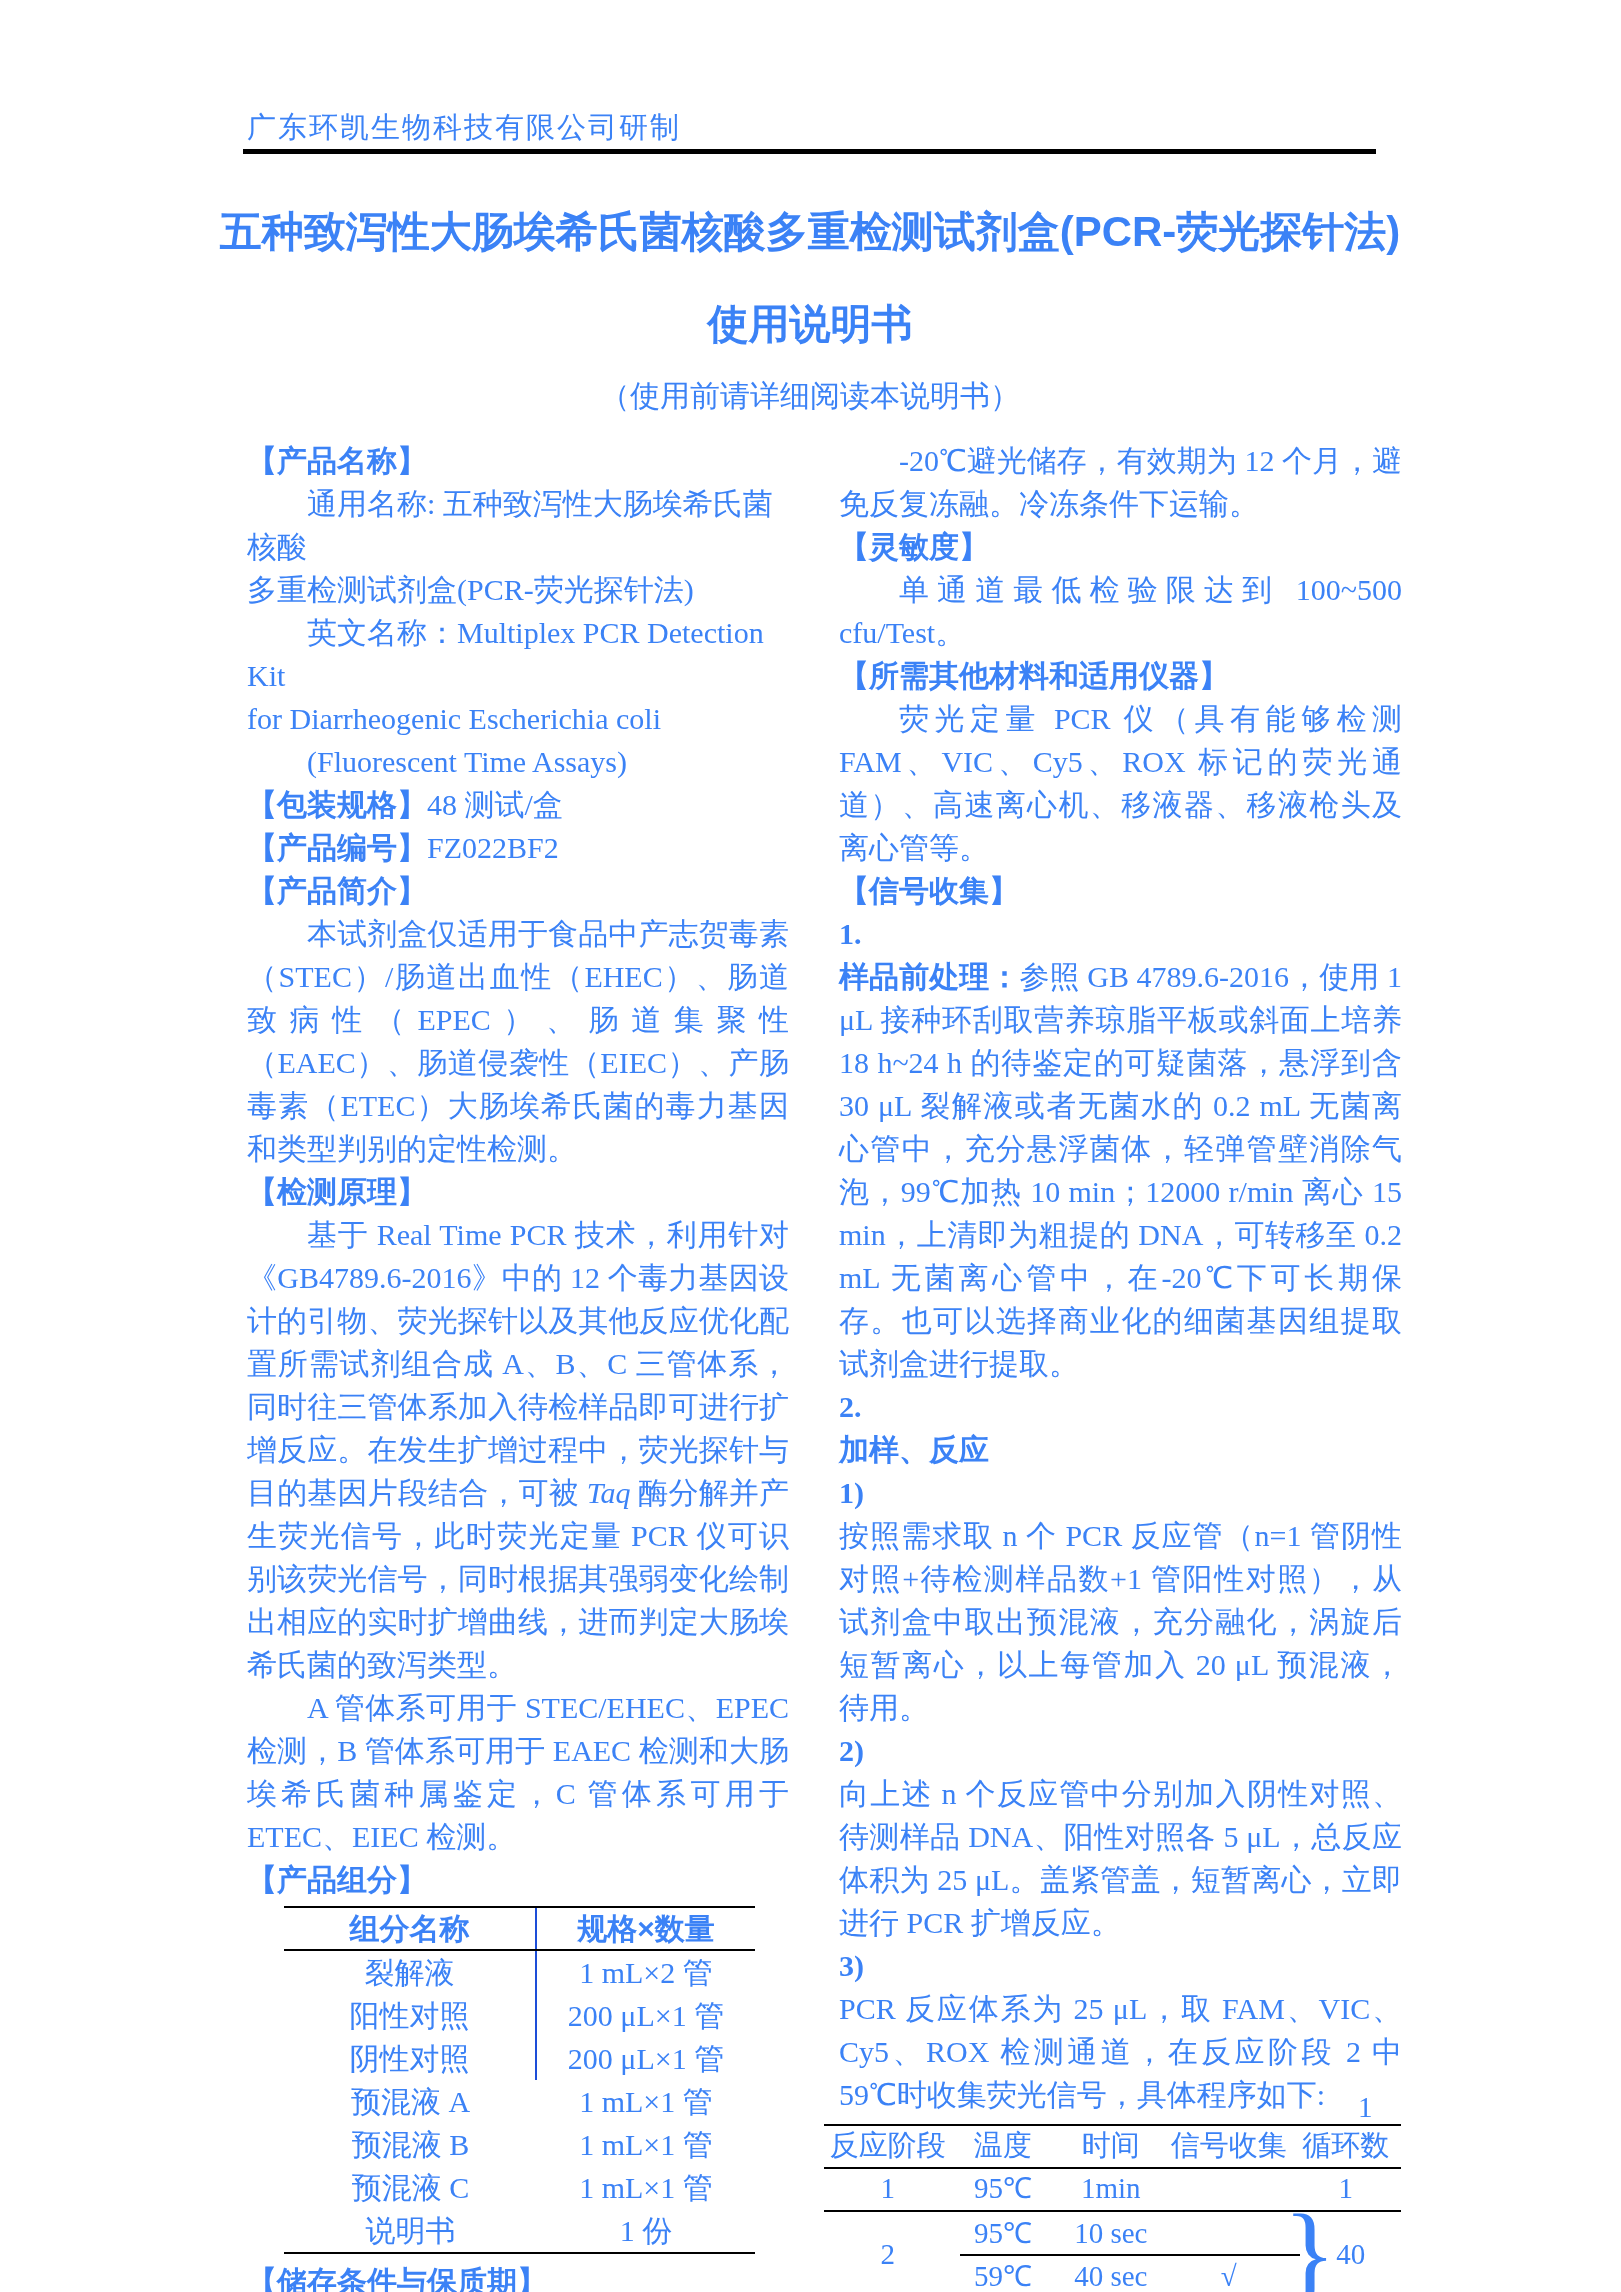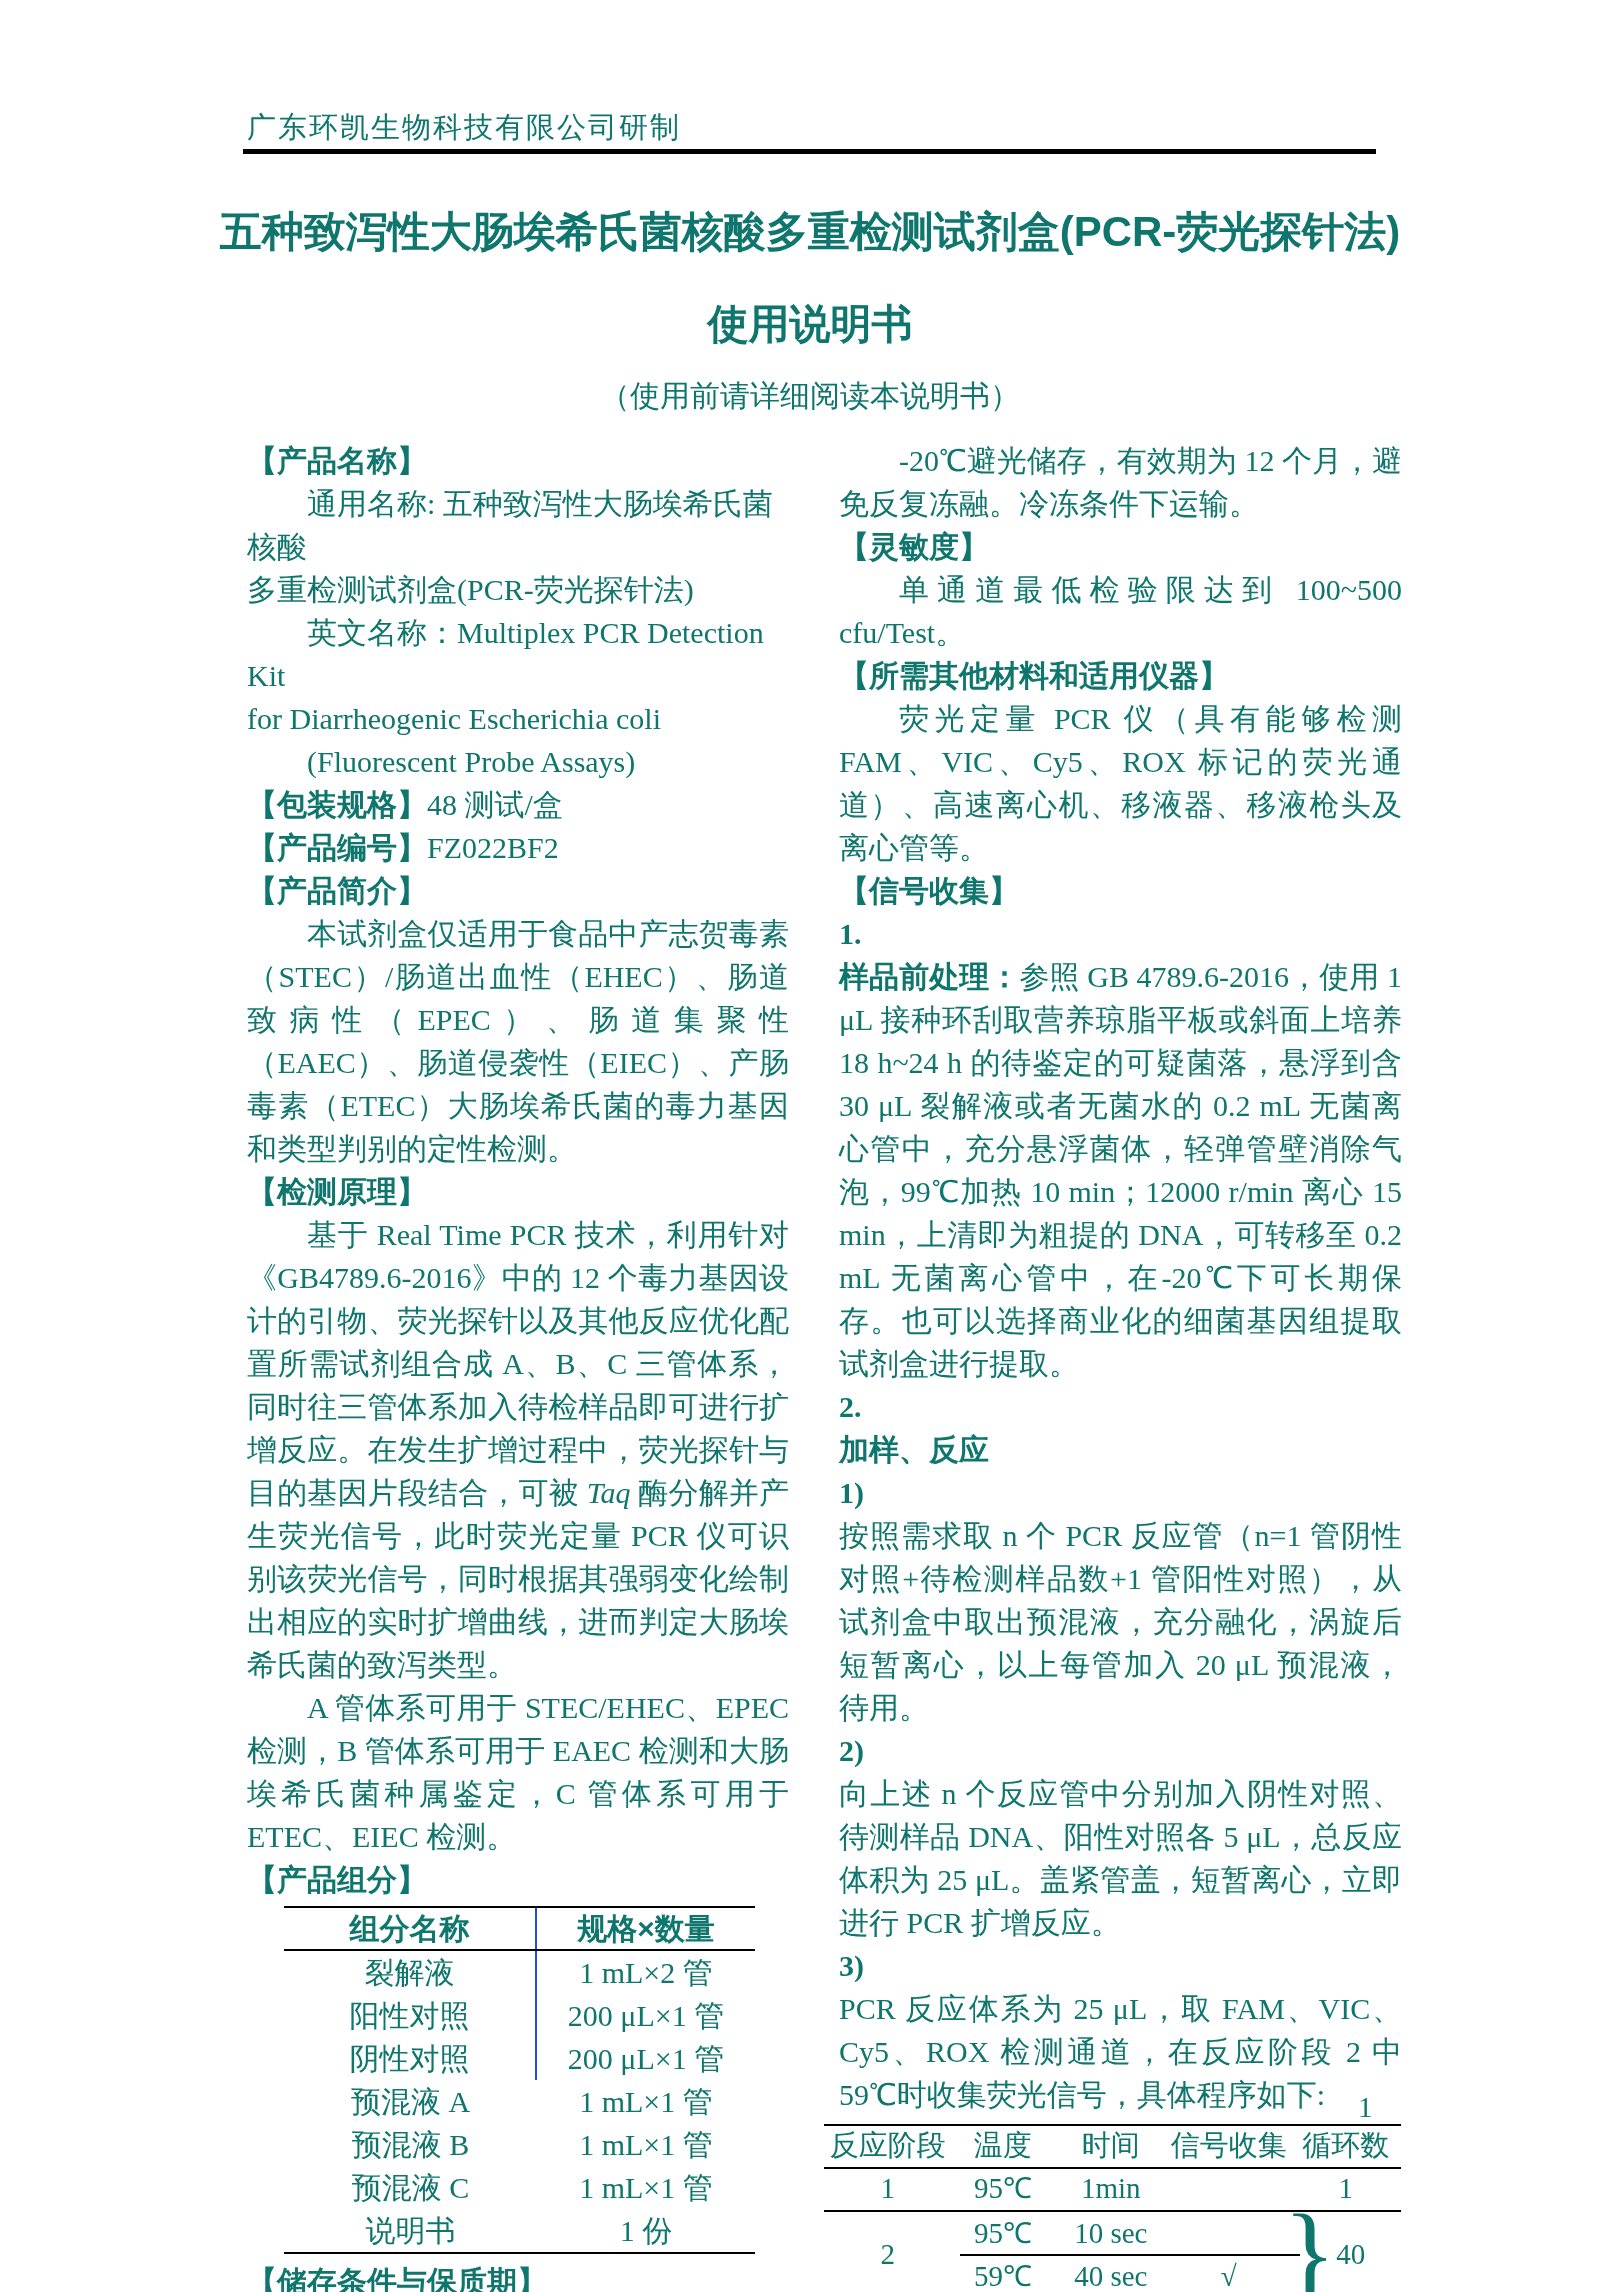--- a/index.html
+++ b/index.html
@@ -2,21 +2,21 @@
 <html><head>
 <meta charset="utf-8">
 <style>
   * { box-sizing: border-box; }
   html,body { margin:0; padding:0; background:#ffffff; }
   .page {
     position: relative;
     width: 1621px;
     height: 2293px;
     background: #ffffff;
-    color: #0f766e;
+    color: #3b82f6;
     font-family: "Liberation Serif", serif;
     overflow: hidden;
   }
   .doc-header {
     position: absolute;
     left: 247px; top: 108px;
     font-size: 29px;
     letter-spacing: 2px;
     white-space: nowrap;
   }
@@ -165,21 +165,21 @@
   <div class="subtitle">使用说明书</div>
   <div class="read-note">（使用前请详细阅读本说明书）</div>
 
   <div class="col col-left">
 
     <div class="sec-h">【产品名称】</div>
     <div class="ln ind">通用名称: 五种致泻性大肠埃希氏菌核酸</div>
     <div class="ln">多重检测试剂盒(PCR-荧光探针法)</div>
     <div class="ln ind">英文名称：Multiplex PCR Detection Kit</div>
     <div class="ln">for Diarrheogenic Escherichia coli</div>
-    <div class="ln ind">(Fluorescent Probe Assays)</div>
+    <div class="ln ind">(Fluorescent Time Assays)</div>
 
     <div class="ln"><span class="sec-h-inline">【包装规格】</span><span>48 测试/盒</span></div>
 
     <div class="ln"><span class="sec-h-inline">【产品编号】</span><span>FZ022BF2</span></div>
 
     <div class="sec-h">【产品简介】</div>
     <p class="para">本试剂盒仅适用于食品中产志贺毒素（STEC）/肠道出血性（EHEC）、肠道致病性（EPEC）、肠道集聚性（EAEC）、肠道侵袭性（EIEC）、产肠毒素（ETEC）大肠埃希氏菌的毒力基因和类型判别的定性检测。</p>
 
     <div class="sec-h">【检测原理】</div>
     <p class="para"><span>基于 Real Time PCR 技术，利用针对《GB4789.6-2016》中的 12 个毒力基因设计的引物、荧光探针以及其他反应优化配置所需试剂组合成 A、B、C 三管体系，同时往三管体系加入待检样品即可进行扩增反应。在发生扩增过程中，荧光探针与目的基因片段结合，可被 </span><i>Taq</i><span> 酶分解并产生荧光信号，此时荧光定量 PCR 仪可识别该荧光信号，同时根据其强弱变化绘制出相应的实时扩增曲线，进而判定大肠埃希氏菌的致泻类型。</span></p>

